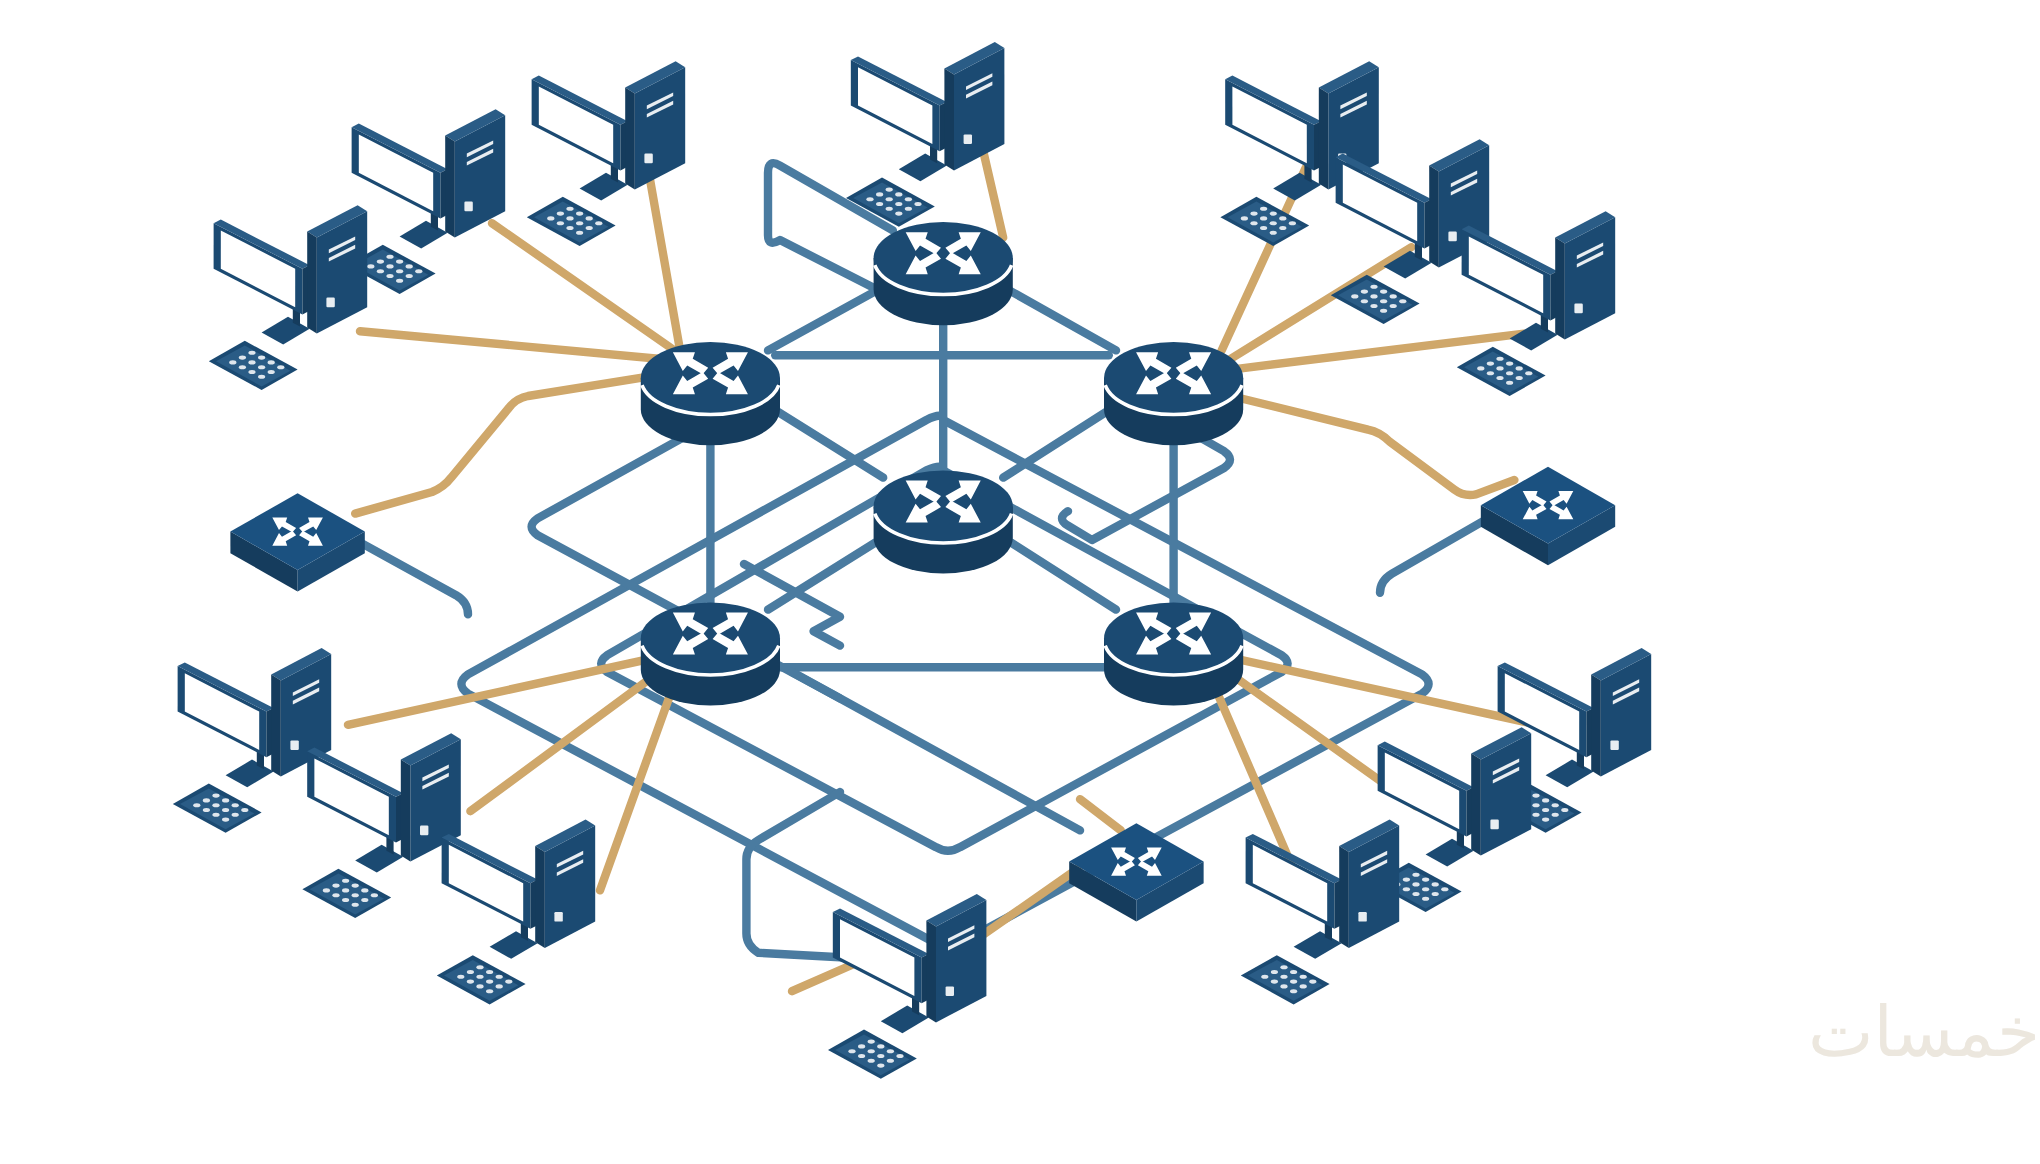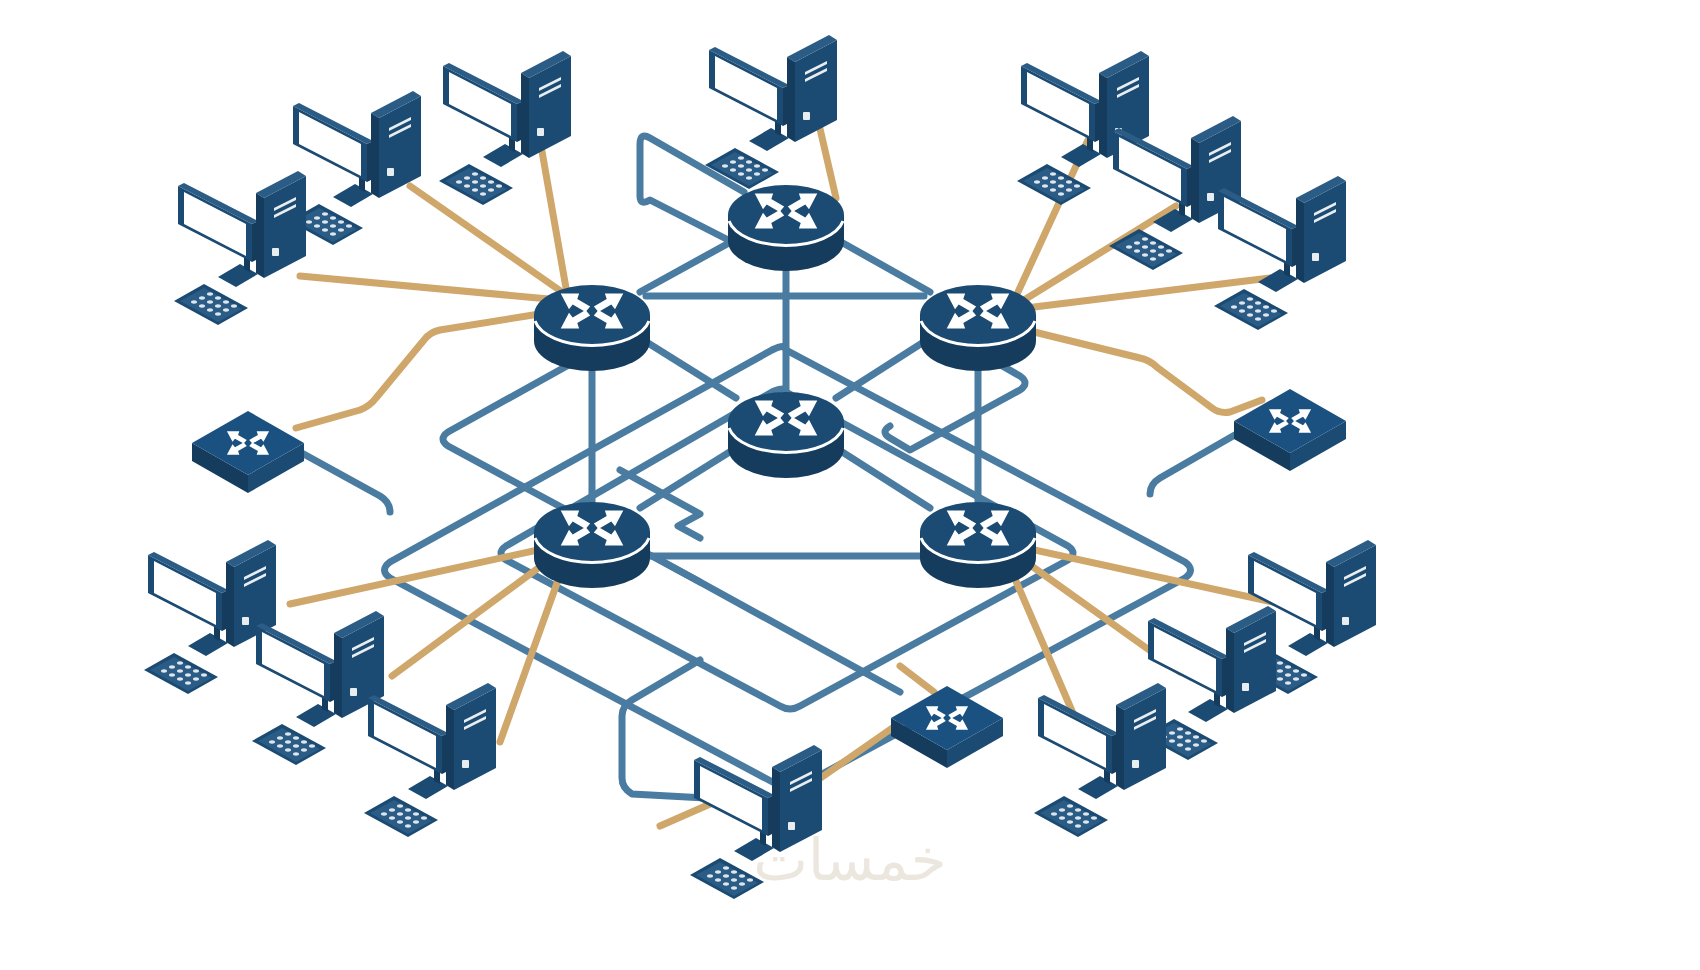--- a/index.html
+++ b/index.html
@@ -12,21 +12,20 @@
   }
   #canvas{
     position:absolute;
     left:0;top:0;
     width:1700px;height:970px;
   }
   #watermark{
     position:absolute;
     left:0; top:826px;
     width:1700px;
-    text-align:center;
     font-size:58px;
     color:#ece7de;
     letter-spacing:2px;
     direction:rtl;
     user-select:none;
     font-family:"DejaVu Sans",sans-serif;
   }
   svg{display:block;}
 </style>
 </head>

